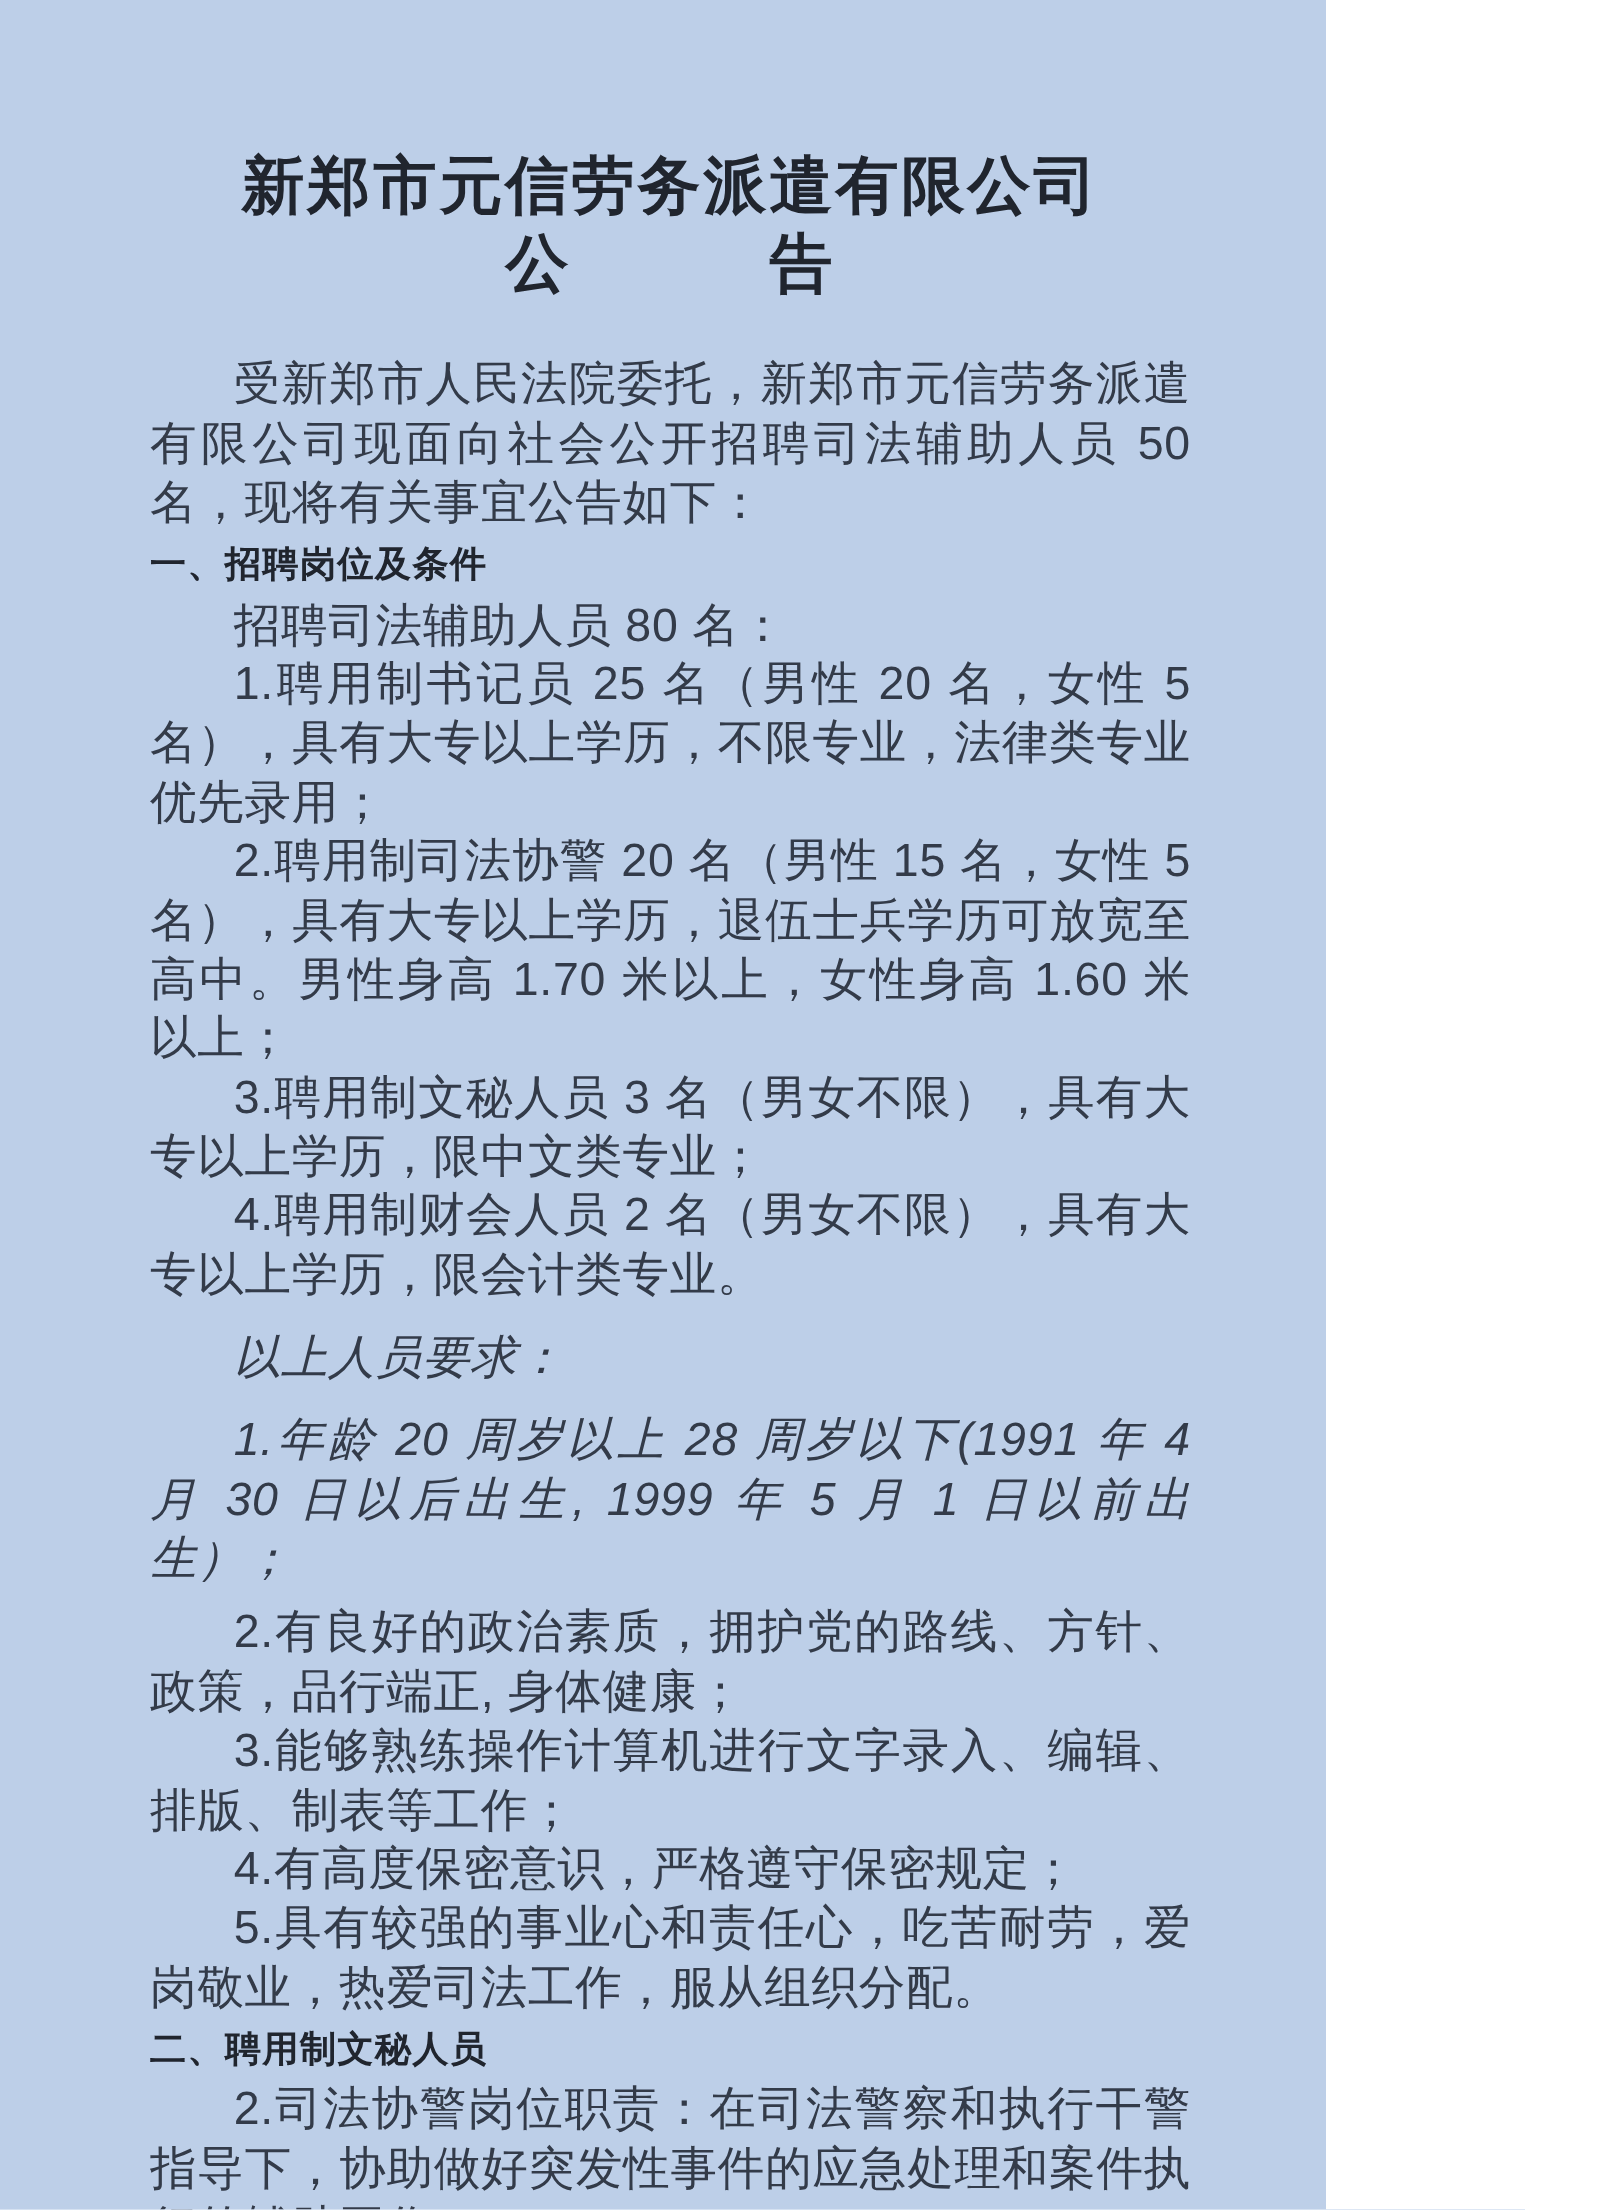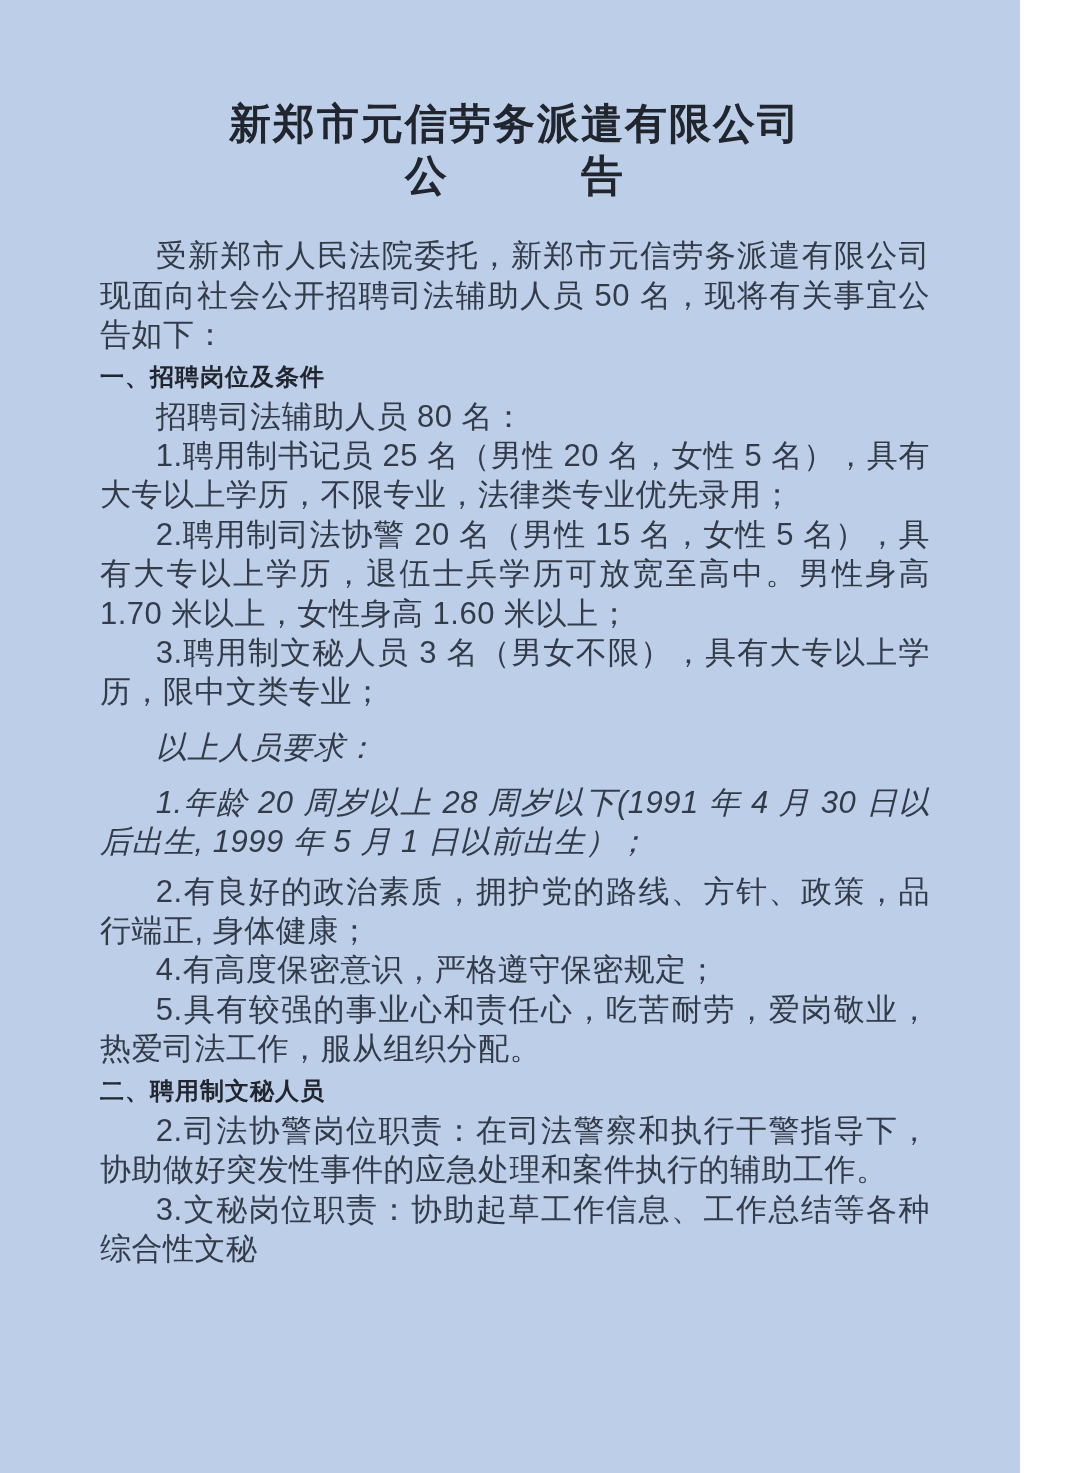--- a/index.html
+++ b/index.html
@@ -1,18 +1,18 @@
 <!DOCTYPE html>
 <html lang="zh"><head>
 <meta charset="utf-8">
 <style>
   html, body { margin: 0; padding: 0; }
   .page {
     position: relative;
-    width: 1020px;
+    width: 884px;
     height: 1473px;
     background: #bdcfe8;
     overflow: hidden;
     box-sizing: border-box;
     padding: 98px 90px 0 100px;
     font-family: "Liberation Sans", "DejaVu Sans", sans-serif;
   }
   .title-block {
     text-align: center;
     font-weight: bold;
@@ -56,24 +56,26 @@
   </header>
 
   <main class="doc-body">
     <p class="para">受新郑市人民法院委托，新郑市元信劳务派遣有限公司现面向社会公开招聘司法辅助人员 50 名，现将有关事宜公告如下：</p>
 
     <h2 class="heading">一、招聘岗位及条件</h2>
     <p class="para">招聘司法辅助人员 80 名：</p>
     <p class="para">1.聘用制书记员 25 名（男性 20 名，女性 5 名），具有大专以上学历，不限专业，法律类专业优先录用；</p>
     <p class="para">2.聘用制司法协警 20 名（男性 15 名，女性 5 名），具有大专以上学历，退伍士兵学历可放宽至高中。男性身高 1.70 米以上，女性身高 1.60 米以上；</p>
     <p class="para">3.聘用制文秘人员 3 名（男女不限），具有大专以上学历，限中文类专业；</p>
+    <p class="para">4.聘用制财会人员 2 名（男女不限），具有大专以上学历，限会计类专业。</p>
 
     <p class="para gap-top">以上人员要求：</p>
     <p class="para gap-top">1.年龄 20 周岁以上 28 周岁以下(1991 年 4 月 30 日以后出生, 1999 年 5 月 1 日以前出生）；</p>
     <p class="para gap-top-sm">2.有良好的政治素质，拥护党的路线、方针、政策，品行端正, 身体健康；</p>
+    <p class="para">3.能够熟练操作计算机进行文字录入、编辑、排版、制表等工作；</p>
     <p class="para">4.有高度保密意识，严格遵守保密规定；</p>
     <p class="para">5.具有较强的事业心和责任心，吃苦耐劳，爱岗敬业，热爱司法工作，服从组织分配。</p>
 
     <h2 class="heading">二、聘用制文秘人员</h2>
     <p class="para">2.司法协警岗位职责：在司法警察和执行干警指导下，协助做好突发性事件的应急处理和案件执行的辅助工作。</p>
     <p class="para">3.文秘岗位职责：协助起草工作信息、工作总结等各种综合性文秘</p>
   </main>
 
 </div>
 

